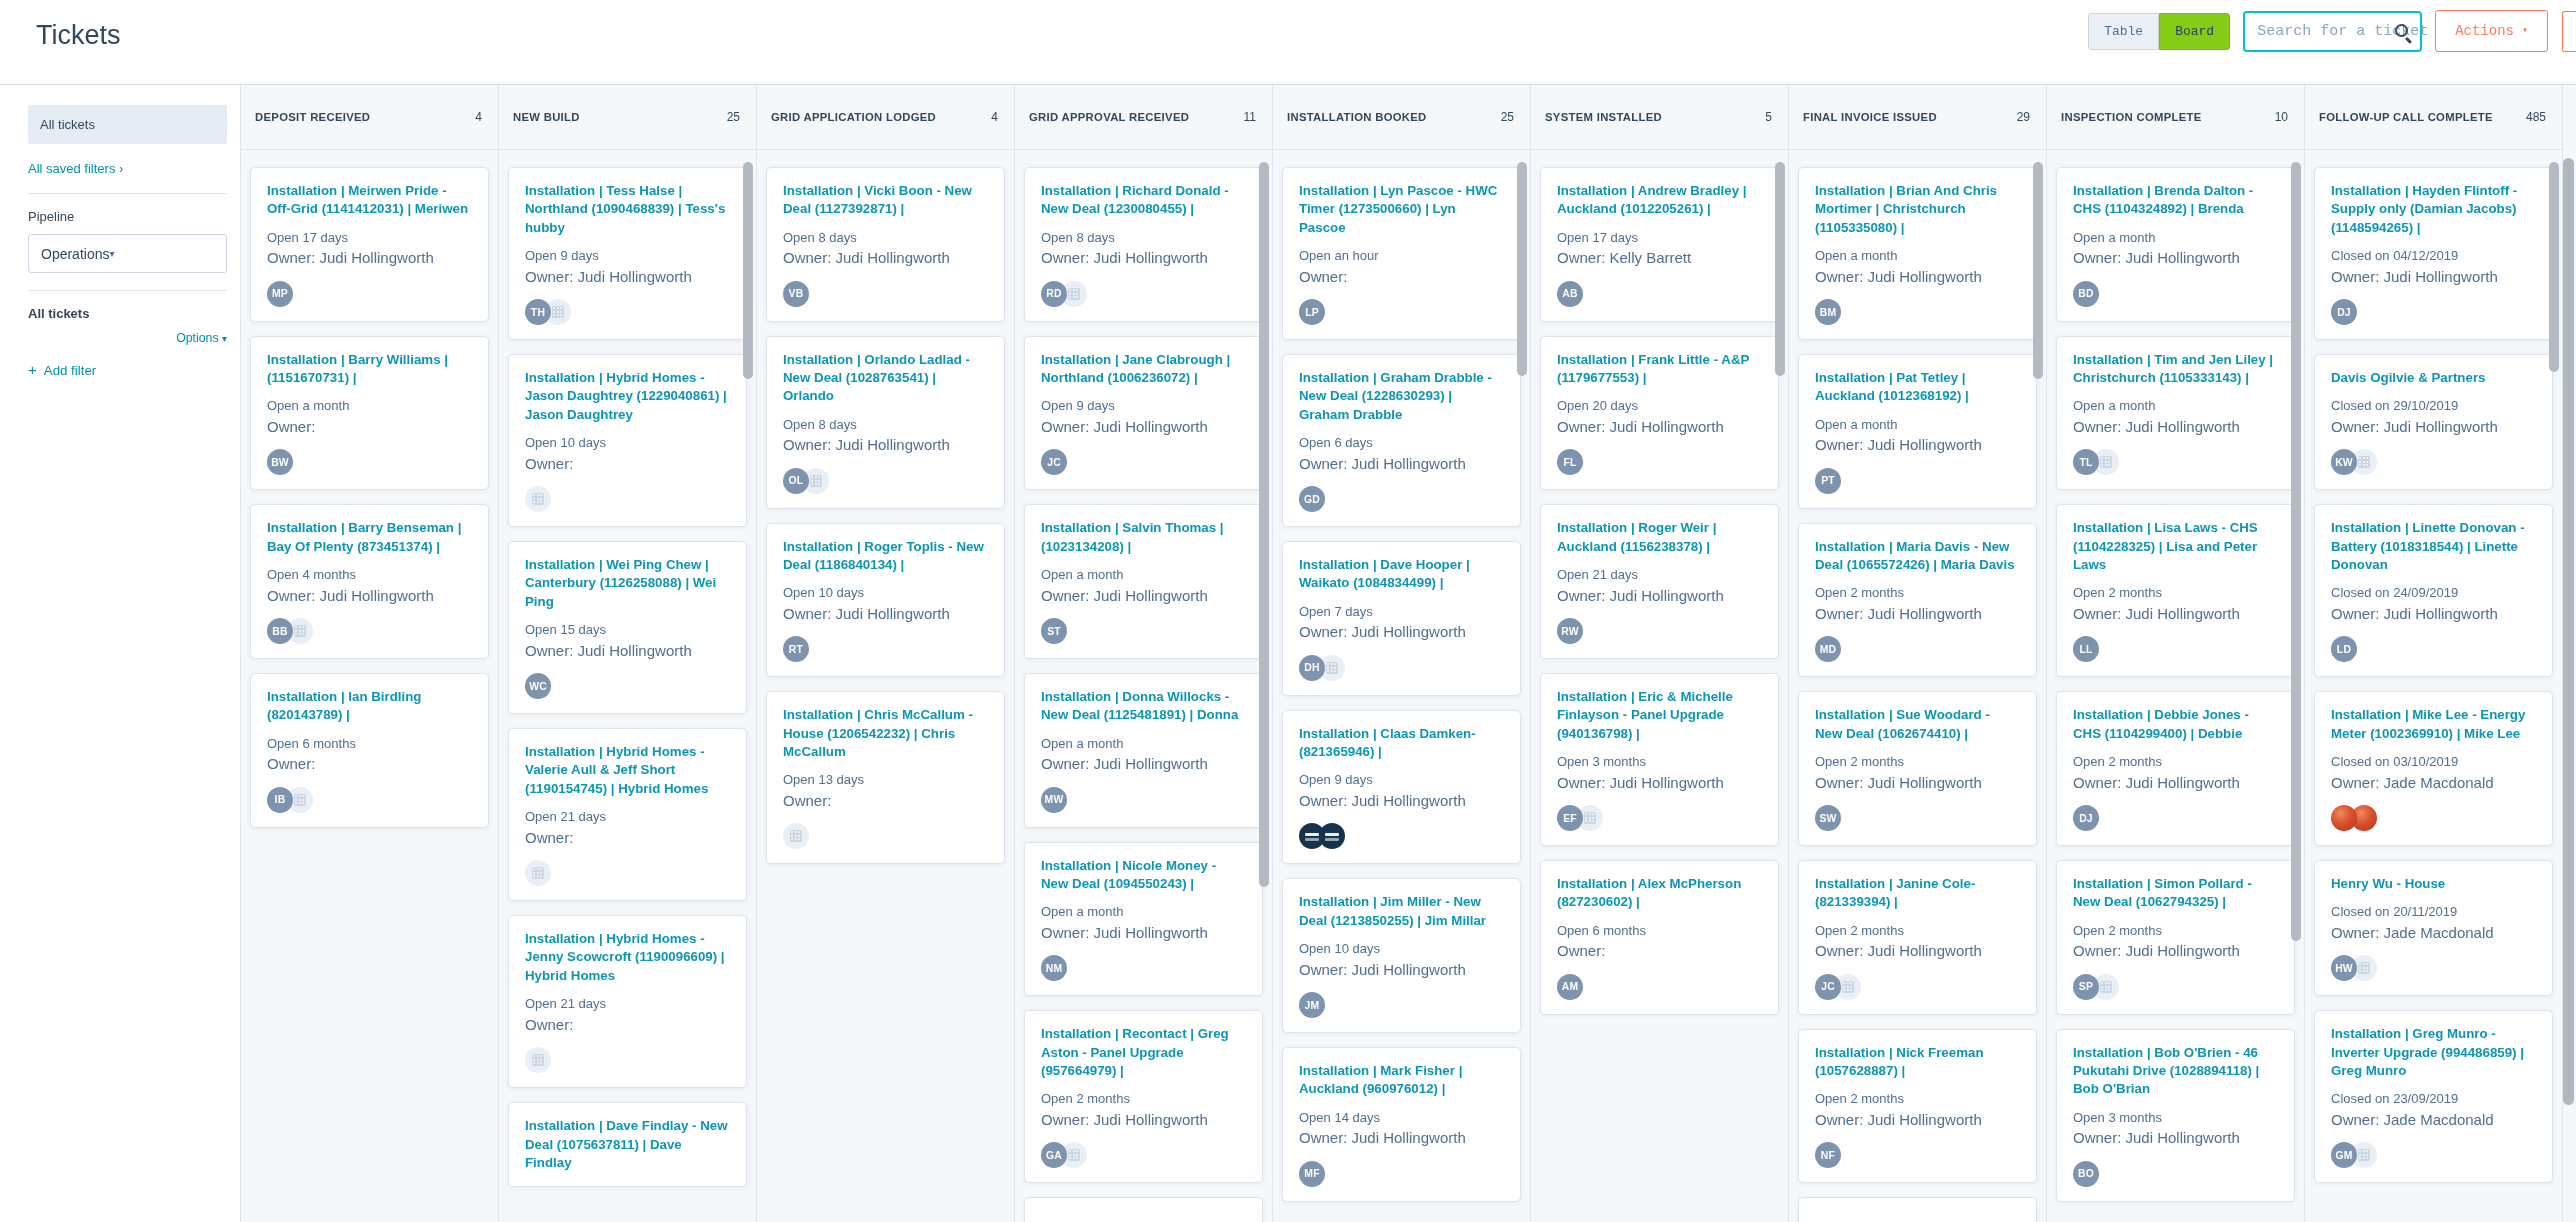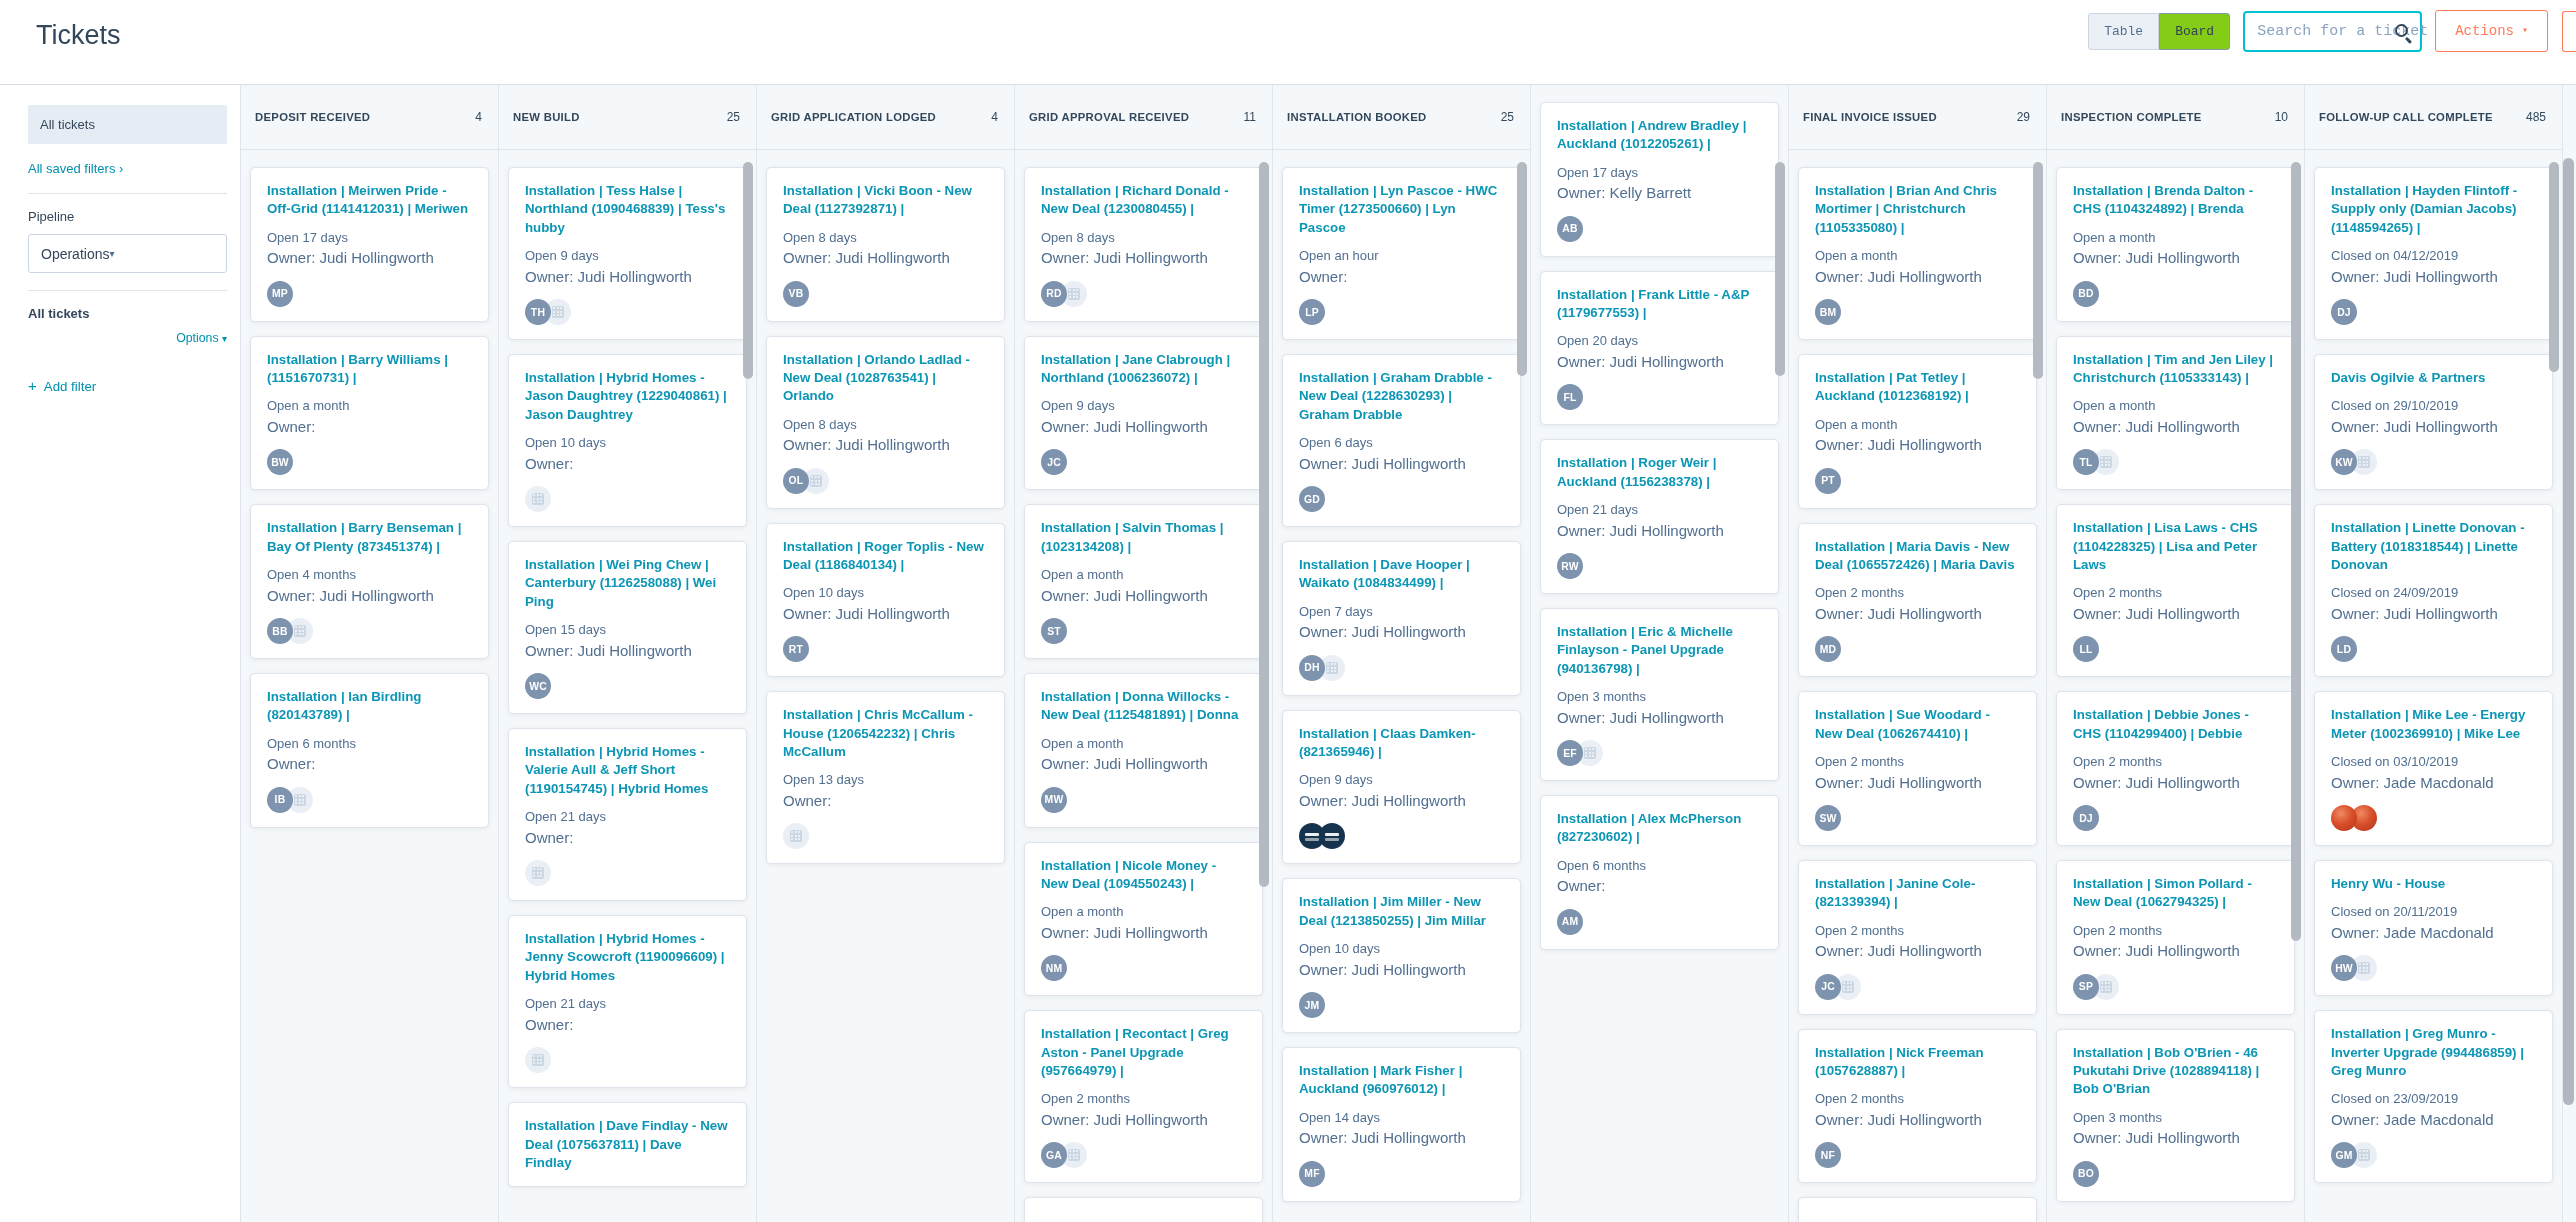--- a/index.html
+++ b/index.html
@@ -30,21 +30,21 @@
   
   .sidebar { width:240px; min-width:240px; background:#fff; padding:20px 0 0 28px; font-size:13px; }
   .side-selected { background:#e5ecf4; margin-right:13px; padding:12px 12px; border-radius:2px; color:#33475b; cursor:pointer; }
   .side-link { color:#0091ae; margin-top:17px; cursor:pointer; display:block; }
   .side-hr { border-top:1px solid #dfe3eb; margin:17px 13px 15px 0; }
   .side-label { color:#33475b; }
   .side-select { margin-top:10px; margin-right:13px; border:1px solid #cbd6e2; border-radius:3px; height:39px; display:flex; align-items:center; padding:0 12px; font-size:14px; background:#fff; cursor:pointer; }
   .side-select .caret { color:#516f90; }
   .side-view { font-weight:700; margin-top:2px; }
   .side-options { text-align:right; margin:10px 13px 0 0; color:#0091ae; font-size:12.3px; cursor:pointer; }
-  .side-add { color:#0091ae; margin-top:32px; font-size:13.3px; cursor:pointer; }
+  .side-add { color:#0091ae; margin-top:16px; font-size:13.3px; cursor:pointer; }
   .plus-glyph { font-size:15px; margin-right:7px; }
 
   
   .board { flex:1; background:#f5f8fa; border-left:1px solid #dfe3eb; display:flex; overflow:hidden; position:relative; }
   .col { width:258px; min-width:258px; border-right:1px solid #e0e6ec; display:flex; flex-direction:column; position:relative; }
   .col-head { height:65px; min-height:65px; display:flex; align-items:center; justify-content:space-between; padding:0 16px 0 14px; border-bottom:1px solid #dfe3eb; }
   .col-name { font-size:11.3px; font-weight:700; letter-spacing:0.3px; color:#33475b; }
   .col-count { font-size:12px; font-weight:400; color:#33475b; }
   .cards { flex:1; padding:17px 9px 0 9px; display:flex; flex-direction:column; gap:14px; overflow:hidden; position:relative; }
   .card { background:#fff; border:1px solid #dfe3eb; border-radius:5px; box-shadow:0 1px 4px rgba(45,62,80,.08); padding:14px 16px; cursor:pointer; }
@@ -381,20 +381,24 @@
             <div class="card-status">Open 14 days</div>
             <div class="card-owner">Owner: Judi Hollingworth</div>
             <div class="avatars">
               <span class="avatar">MF</span>
             </div>
           </div>
         </div>
         <div class="pill" style="top: 77px; height: 214px;"></div>
       </div>
       <div class="col">
+        <div class="col-head">
+          <span class="col-name">SYSTEM INSTALLED</span>
+          <span class="col-count">5</span>
+        </div>
         <div class="cards">
           <div class="card">
             <div class="card-title">Installation | Andrew Bradley | Auckland (1012205261) |</div>
             <div class="card-status">Open 17 days</div>
             <div class="card-owner">Owner: Kelly Barrett</div>
             <div class="avatars">
               <span class="avatar">AB</span>
             </div>
           </div>
           <div class="card">

